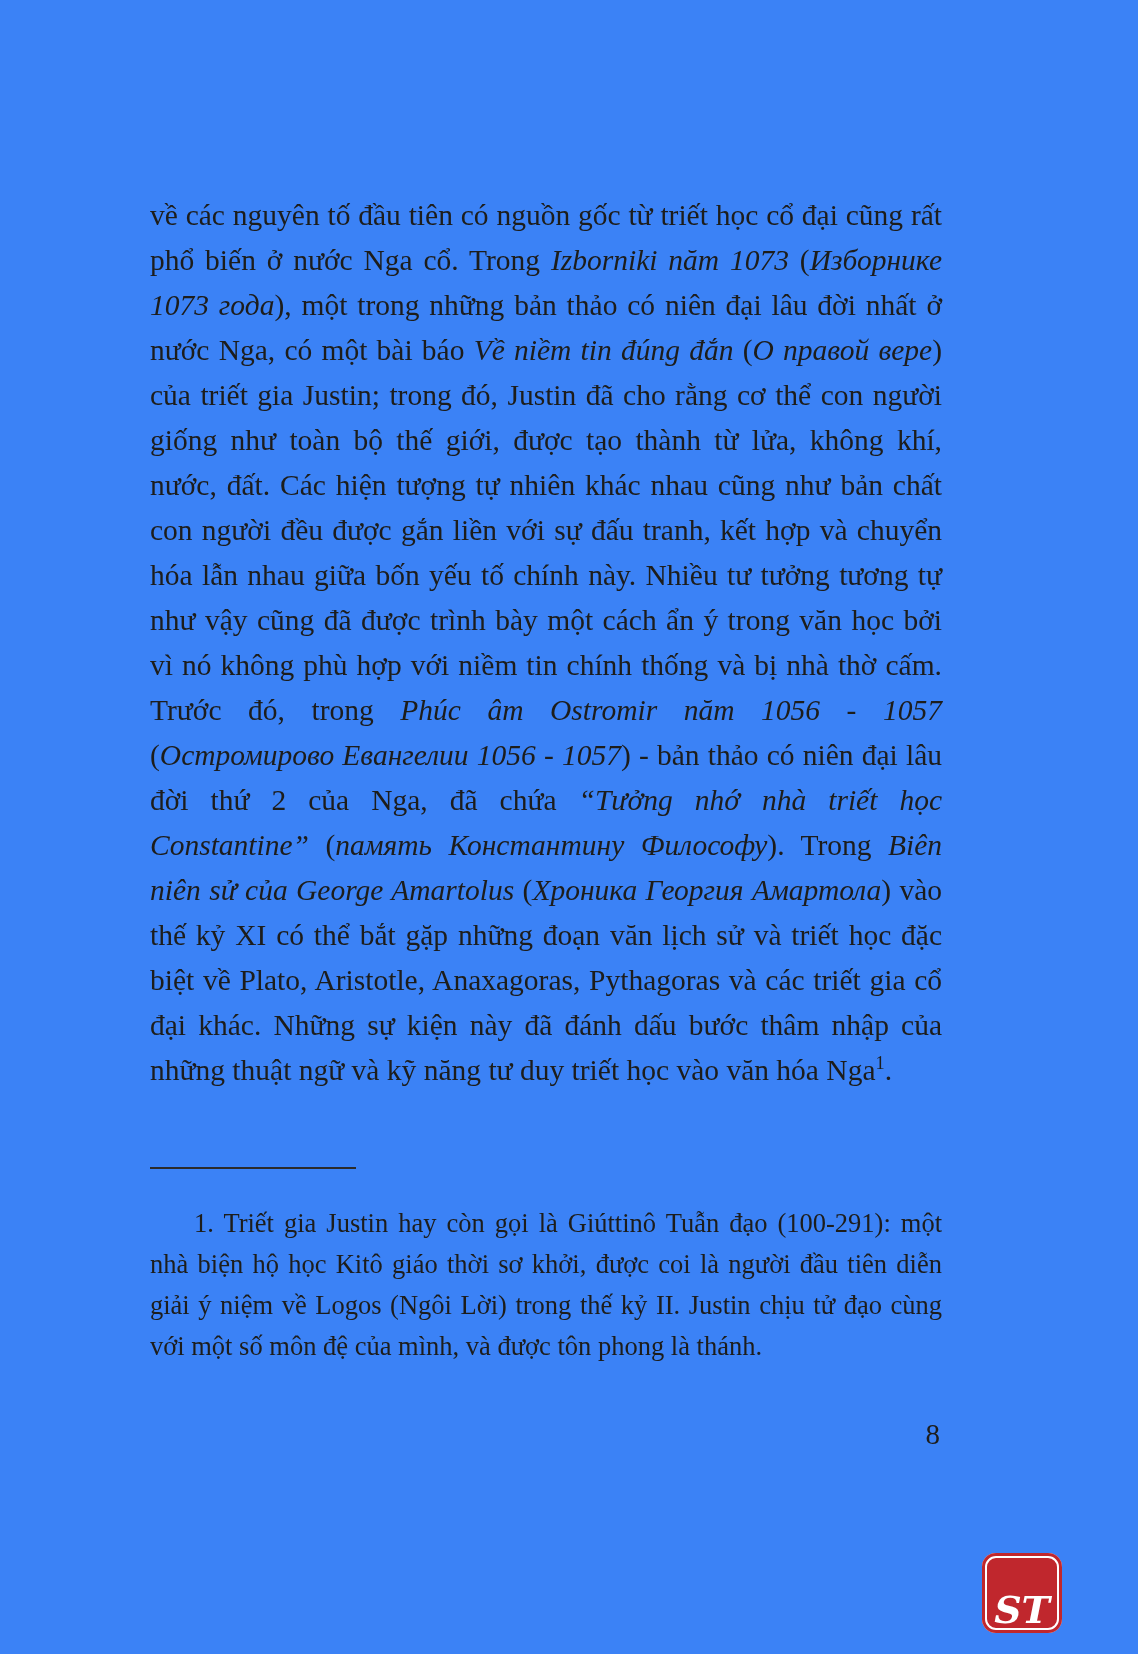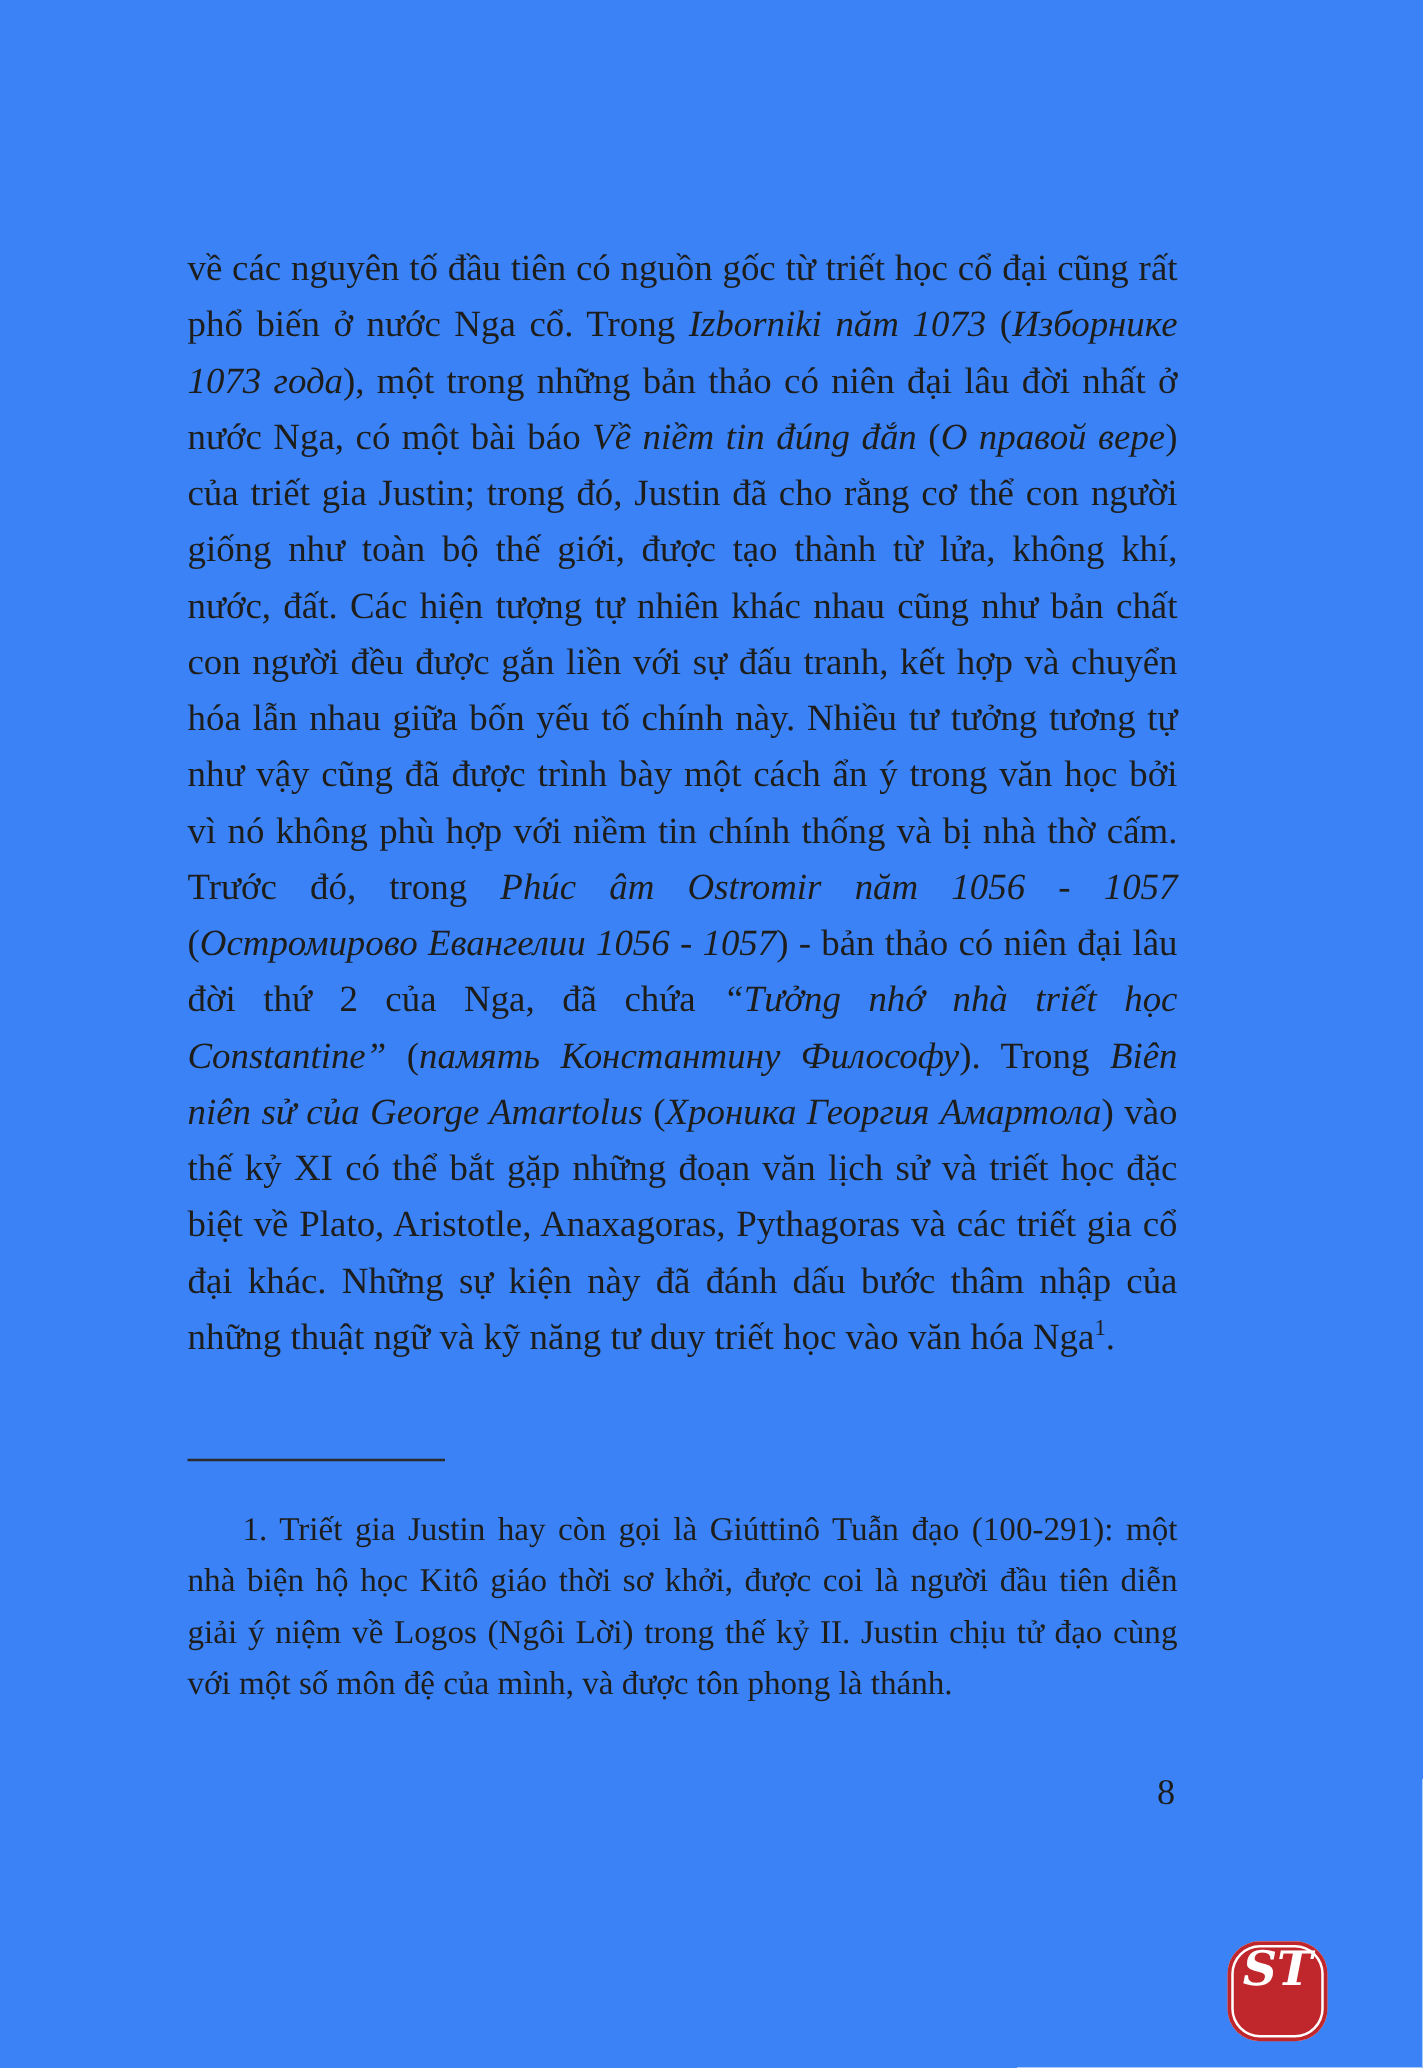--- a/index.html
+++ b/index.html
@@ -52,24 +52,24 @@
     top: 1418px;
     font-size: 29px;
   }
   .publisher-logo {
     position: absolute;
     right: 76px;
     top: 1553px;
     width: 80px;
     height: 80px;
     background: #c0272d;
-    border-radius: 26px;
+    border-radius: 14px;
     box-shadow: inset 0 0 0 3px #c0272d, inset 0 0 0 5px #ffffff;
     display: flex;
-    align-items: flex-start;
+    align-items: flex-end;
     justify-content: center;
   }
   .publisher-logo .logo-text {
     color: #ffffff;
     font-family: "DejaVu Serif", serif;
     font-style: italic;
     font-weight: bold;
     font-size: 38px;
     transform: translateY(-1px);
   }

